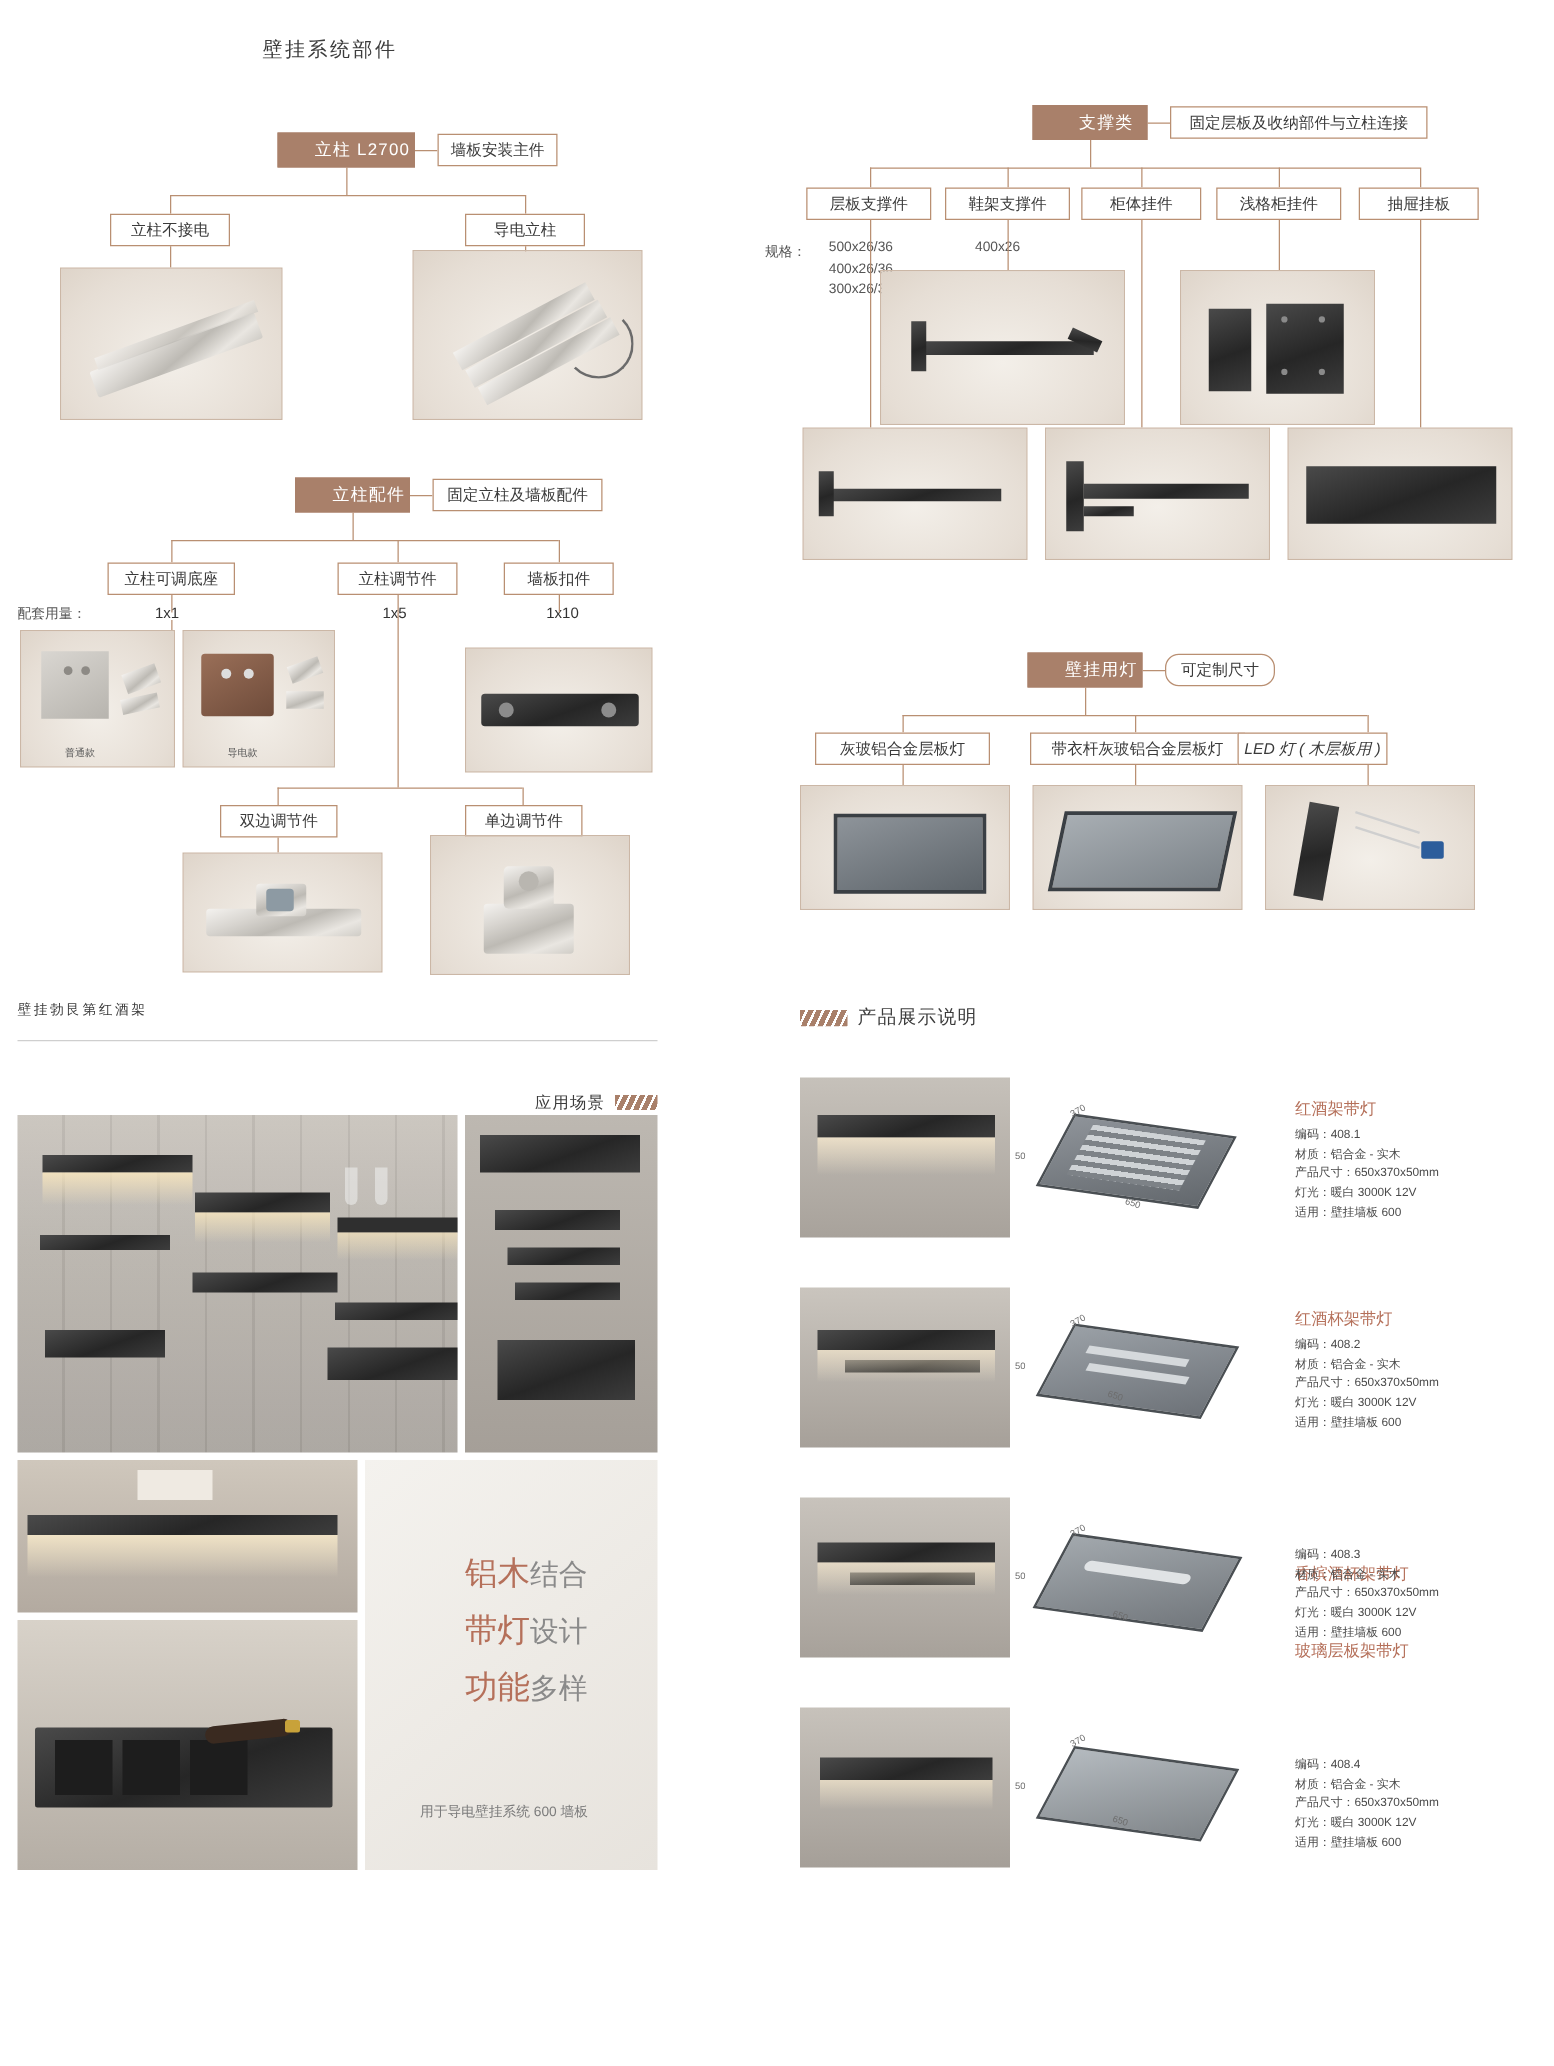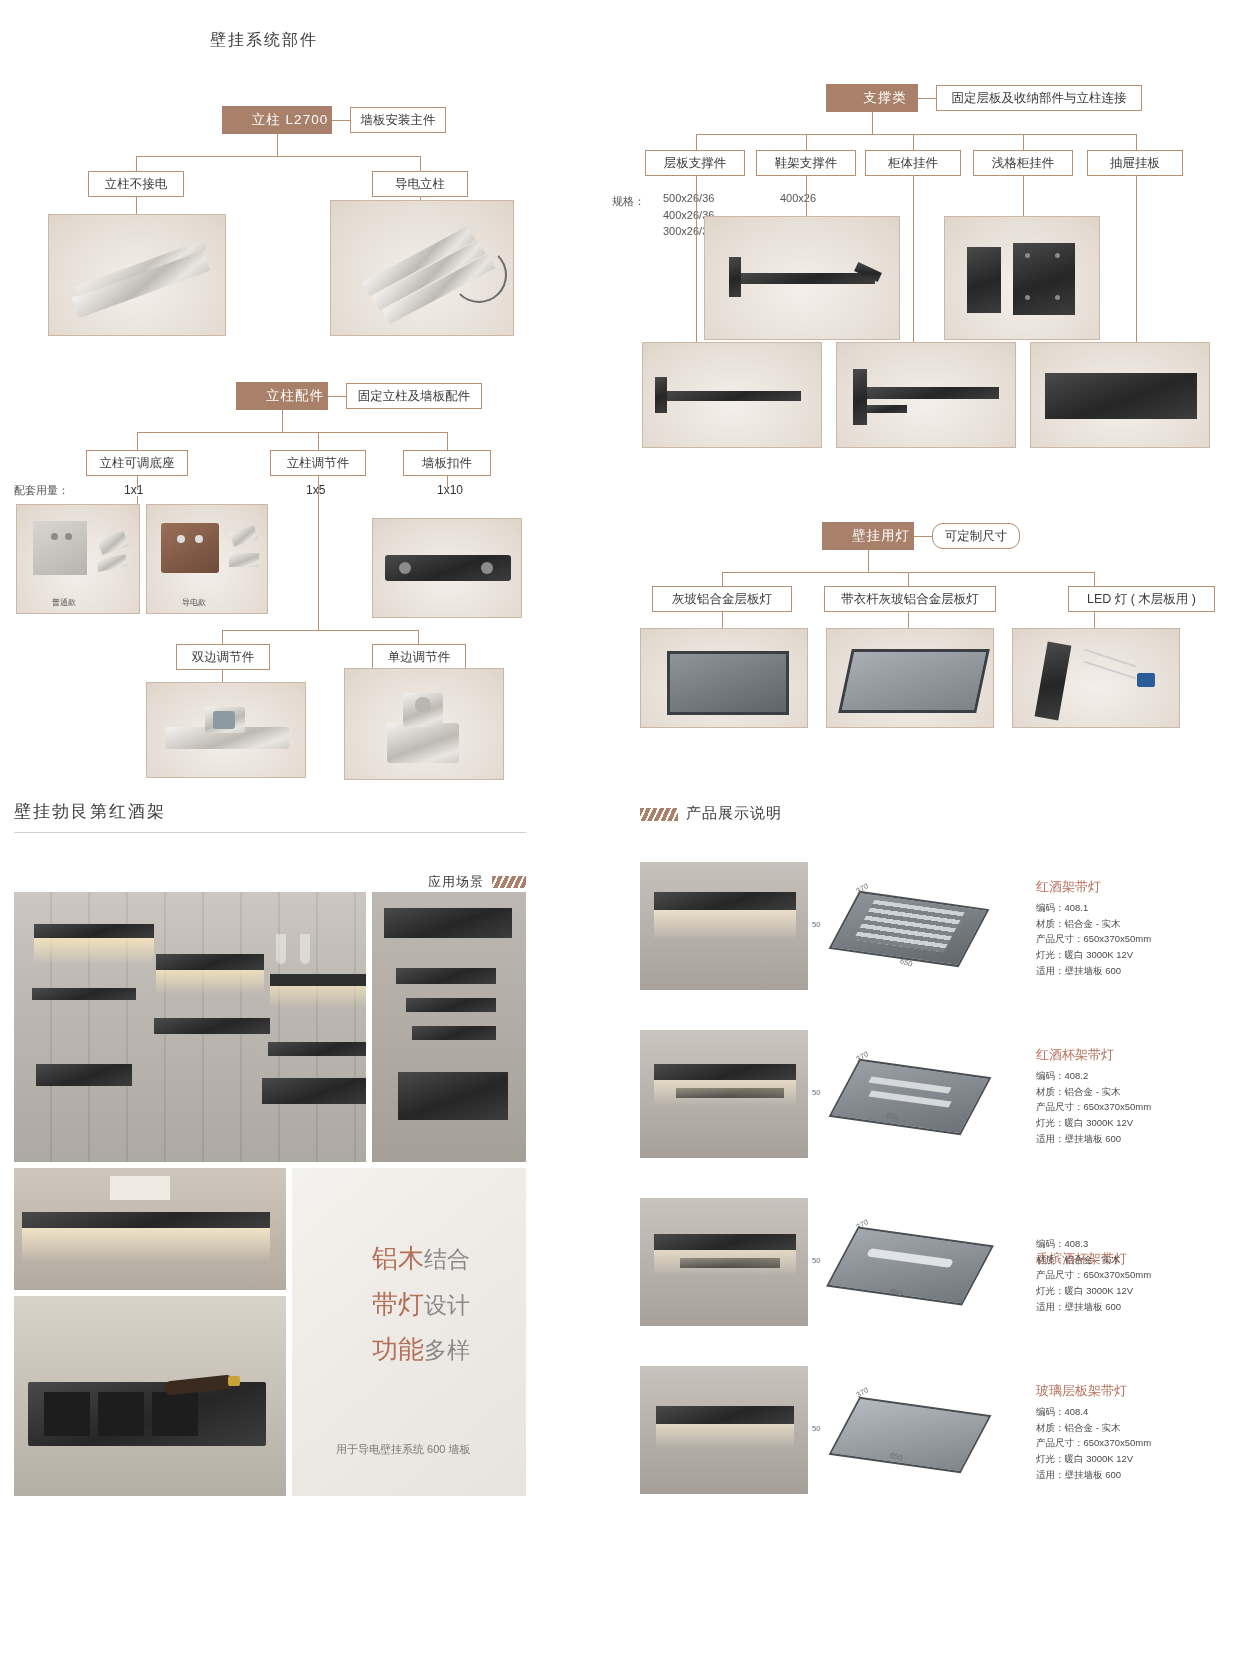--- a/index.html
+++ b/index.html
@@ -203,40 +203,40 @@
   <div class="box plain" style="left:932px;top:523px;width:88px;height:26px;border-radius:11px;">可定制尺寸</div>
 
   <div class="ln v" style="left:868px;top:550px;height:22px;"></div>
   <div class="ln h" style="left:722px;top:572px;width:372px;"></div>
   <div class="ln v" style="left:722px;top:572px;height:14px;"></div>
   <div class="ln v" style="left:908px;top:572px;height:14px;"></div>
   <div class="ln v" style="left:1094px;top:572px;height:14px;"></div>
 
   <div class="box plain" style="left:652px;top:586px;width:140px;height:26px;">灰玻铝合金层板灯</div>
   <div class="box plain" style="left:824px;top:586px;width:172px;height:26px;">带衣杆灰玻铝合金层板灯</div>
-  <div class="box plain" style="left:1068px;top:586px;width:147px;height:26px;">LED 灯 ( 木层板用 )</div>
+  <div class="box plain" style="left:990px;top:586px;width:120px;height:26px;font-style:italic;">LED 灯 ( 木层板用 )</div>
 
   <div class="ln v" style="left:722px;top:612px;height:16px;"></div>
   <div class="ln v" style="left:908px;top:612px;height:16px;"></div>
   <div class="ln v" style="left:1094px;top:612px;height:16px;"></div>
 
   <div class="photo shadowbg" style="left:640px;top:628px;width:168px;height:100px;">
     <div class="abs" style="left:26px;top:22px;width:116px;height:58px;background:linear-gradient(160deg,#8e949a,#5d646a);border:3px solid #3a3f44;"></div>
   </div>
   <div class="photo shadowbg" style="left:826px;top:628px;width:168px;height:100px;">
     <div class="abs" style="left:18px;top:20px;width:132px;height:58px;background:linear-gradient(160deg,#a8aeb3,#7b8288);border:3px solid #3a3f44;transform:skewX(-12deg);"></div>
   </div>
   <div class="photo shadowbg" style="left:1012px;top:628px;width:168px;height:100px;">
     <div class="abs darkpart" style="left:28px;top:14px;width:24px;height:76px;transform:rotate(10deg);"></div>
     <div class="abs" style="left:70px;top:28px;width:54px;height:2px;background:#cfcfcf;transform:rotate(18deg);"></div>
     <div class="abs" style="left:70px;top:40px;width:54px;height:2px;background:#cfcfcf;transform:rotate(18deg);"></div>
     <div class="abs" style="left:124px;top:44px;width:18px;height:14px;background:#2c5d9b;border-radius:2px;"></div>
   </div>
 
-  <div class="sect-title" style="left:14px;top:800px;font-size:17px;">壁挂勃艮第红酒架</div>
+  <div class="sect-title" style="left:14px;top:800px;font-size:11px;">壁挂勃艮第红酒架</div>
   <div class="hr" style="left:14px;top:832px;width:512px;"></div>
 
   <div class="scene-tag" style="left:428px;top:873px;">应用场景</div>
   <div class="ribbon" style="left:492px;top:876px;width:34px;height:12px;"></div>
 
   <div class="imgcard" style="left:14px;top:892px;width:352px;height:270px;background:linear-gradient(180deg,#c9c4bd 0%,#b9b4ad 40%,#a9a49e 100%);">
     <div class="abs" style="left:0;top:0;width:352px;height:270px;background:repeating-linear-gradient(90deg,rgba(255,255,255,.05) 0 36px,rgba(0,0,0,.05) 36px 38px);"></div>
     <div class="abs darkpart" style="left:20px;top:32px;width:120px;height:14px;"></div>
     <div class="abs" style="left:20px;top:46px;width:120px;height:26px;background:linear-gradient(180deg,rgba(255,235,190,.75),rgba(255,235,190,0));"></div>
     <div class="abs darkpart" style="left:142px;top:62px;width:108px;height:16px;"></div>
@@ -344,20 +344,20 @@
   <div class="imgcard" style="left:640px;top:1366px;width:168px;height:128px;background:linear-gradient(180deg,#c7c2bb,#a59f98);">
     <div class="abs darkpart" style="left:16px;top:40px;width:138px;height:18px;"></div>
     <div class="abs" style="left:16px;top:58px;width:138px;height:24px;background:linear-gradient(180deg,rgba(255,240,210,.6),rgba(255,240,210,0));"></div>
   </div>
   <div class="imgcard" style="left:816px;top:1366px;width:192px;height:128px;">
     <div class="abs" style="left:28px;top:40px;width:128px;height:54px;background:linear-gradient(160deg,#b4babf,#808589);transform:skew(-28deg,8deg);border:2px solid #4a4f53;"></div>
   </div>
   <div class="dimlab" style="left:856px;top:1388px;transform:rotate(-30deg);">370</div>
   <div class="dimlab" style="left:812px;top:1424px;">50</div>
   <div class="dimlab" style="left:890px;top:1452px;transform:rotate(18deg);">650</div>
-  <div class="prodname" style="left:1036px;top:1382px;">玻璃层板架带灯</div>
+  <div class="prodname" style="left:1036px;top:1312px;">玻璃层板架带灯</div>
   <div class="prodspec" style="left:1036px;top:1404px;">编码：408.4
 材质：铝合金 - 实木
 产品尺寸：650x370x50mm
 灯光：暖白 3000K 12V
 适用：壁挂墙板 600</div>
 
 </div>
 
 </body></html>

